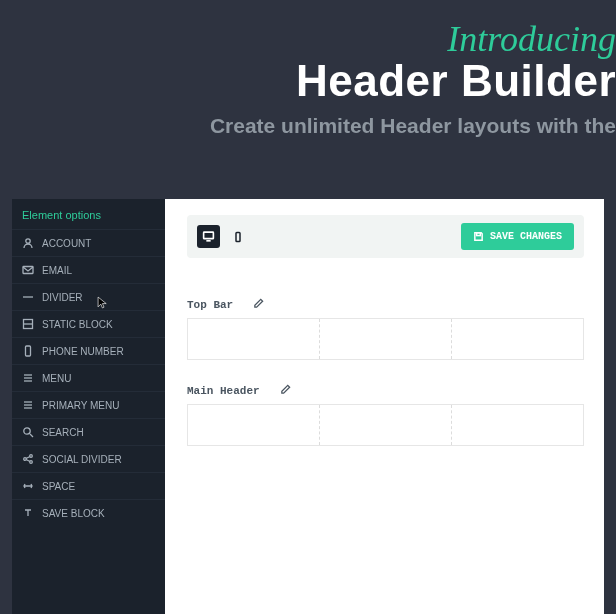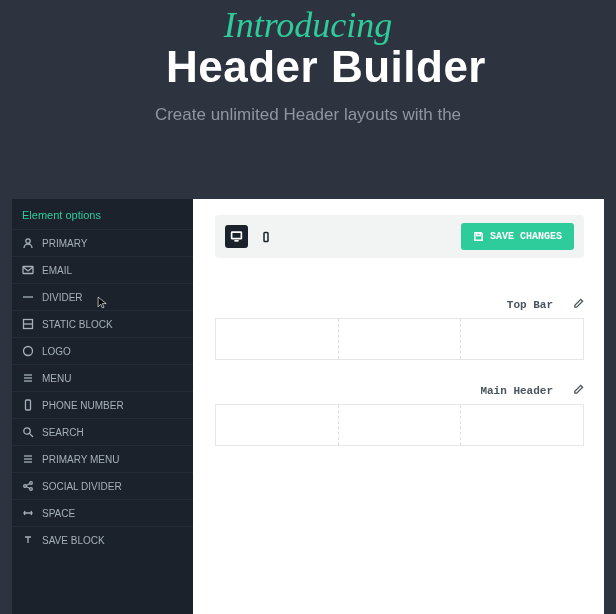--- a/index.html
+++ b/index.html
@@ -3,53 +3,54 @@
 <meta charset="utf-8">
 <style>
   * { box-sizing: border-box; margin: 0; padding: 0; }
   html, body { width: 616px; height: 614px; overflow: hidden; }
   body {
     background: #2e3340;
     font-family: Arial, Helvetica, sans-serif;
     position: relative;
   }
   .hero {
-    text-align: center;
-    padding-top: 4px;
+    text-align: right;
+    padding-top: 18px;
   }
   .intro {
     font-family: "Brush Script MT", cursive;
     font-size: 36px;
     color: #2ecc9a;
     font-style: italic;
   }
   .title {
     color: #ffffff;
     font-size: 44px;
     font-weight: 800;
     margin-top: -4px;
     letter-spacing: 0.5px;
     margin-left: 36px;
   }
   .subtitle {
     color: #8e97a0;
-    font-size: 17px;
+    font-size: 21px;
     line-height: 1.55;
-    margin-top: 10px;
+    margin-top: 4px;
+    font-weight: bold;
   }
   .builder {
     position: absolute;
     top: 199px;
     left: 12px;
     right: 12px;
     bottom: 0;
     display: flex;
   }
   .sidebar {
-    width: 181px;
+    width: 153px;
     background: #1b222c;
     display: flex;
     flex-direction: column;
     overflow: hidden;
   }
   .sidebar-header {
     color: #2ecc9a;
     font-size: 11px;
     padding: 10px 10px 8px 10px;
   }
@@ -120,21 +121,20 @@
     margin-bottom: 24px;
   }
   .section-label {
     display: flex;
     align-items: center;
     gap: 20px;
     font-size: 11px;
     font-weight: 600;
     color: #4a5560;
     margin-bottom: 6px;
-    justify-content: flex-end;
   }
   .section-label svg { stroke: #4a5560; fill: none; stroke-width: 1.4; width: 11px; height: 11px; }
   .drop-row {
     display: flex;
     border: 1px solid #e6e6e6;
     height: 42px;
   }
   .drop-cell {
     flex: 1;
     border-right: 1px dashed #dcdcdc;
@@ -163,21 +163,21 @@
   <div class="sidebar">
     <div class="sidebar-header">Element options</div>
 
     <div class="sidebar-item">
       <span class="icon">
           <svg viewBox="0 0 12 12">
             <circle cx="6" cy="4" r="2.2"></circle>
             <path d="M2 11c0-2.2 1.8-4 4-4s4 1.8 4 4"></path>
           </svg>
         </span>
-      <span>PRIMARY</span>
+      <span>ACCOUNT</span>
     </div>
     <div class="sidebar-item">
       <span class="icon">
           <svg viewBox="0 0 12 12">
             <rect x="1" y="2.5" width="10" height="7" rx="0.5"></rect>
             <path d="M1 3l5 4 5-4"></path>
           </svg>
         </span>
       <span>EMAIL</span>
     </div>
@@ -194,61 +194,53 @@
           <svg viewBox="0 0 12 12">
             <rect x="1.5" y="1.5" width="9" height="9"></rect>
             <line x1="1.5" y1="6" x2="10.5" y2="6"></line>
           </svg>
         </span>
       <span>STATIC BLOCK</span>
     </div>
     <div class="sidebar-item">
       <span class="icon">
           <svg viewBox="0 0 12 12">
-            <circle cx="6" cy="6" r="4.5"></circle>
-          </svg>
-        </span>
-      <span>LOGO</span>
+            <rect x="3.5" y="1" width="5" height="10" rx="1"></rect>
+          </svg>
+        </span>
+      <span>PHONE NUMBER</span>
     </div>
     <div class="sidebar-item">
       <span class="icon">
           <svg viewBox="0 0 12 12">
             <line x1="2" y1="3" x2="10" y2="3"></line>
             <line x1="2" y1="6" x2="10" y2="6"></line>
             <line x1="2" y1="9" x2="10" y2="9"></line>
           </svg>
         </span>
       <span>MENU</span>
     </div>
     <div class="sidebar-item">
       <span class="icon">
           <svg viewBox="0 0 12 12">
-            <rect x="3.5" y="1" width="5" height="10" rx="1"></rect>
-          </svg>
-        </span>
-      <span>PHONE NUMBER</span>
-    </div>
-    <div class="sidebar-item">
-      <span class="icon">
-          <svg viewBox="0 0 12 12">
-            <circle cx="5" cy="5" r="3.2"></circle>
-            <line x1="8" y1="8" x2="11" y2="11"></line>
-          </svg>
-        </span>
-      <span>SEARCH</span>
-    </div>
-    <div class="sidebar-item">
-      <span class="icon">
-          <svg viewBox="0 0 12 12">
             <line x1="2" y1="3" x2="10" y2="3"></line>
             <line x1="2" y1="6" x2="10" y2="6"></line>
             <line x1="2" y1="9" x2="10" y2="9"></line>
           </svg>
         </span>
       <span>PRIMARY MENU</span>
+    </div>
+    <div class="sidebar-item">
+      <span class="icon">
+          <svg viewBox="0 0 12 12">
+            <circle cx="5" cy="5" r="3.2"></circle>
+            <line x1="8" y1="8" x2="11" y2="11"></line>
+          </svg>
+        </span>
+      <span>SEARCH</span>
     </div>
     <div class="sidebar-item">
       <span class="icon">
           <svg viewBox="0 0 12 12">
             <circle cx="3" cy="6" r="1.3"></circle>
             <circle cx="9" cy="3" r="1.3"></circle>
             <circle cx="9" cy="9" r="1.3"></circle>
             <line x1="4" y1="5.5" x2="8" y2="3.5"></line>
             <line x1="4" y1="6.5" x2="8" y2="8.5"></line>
           </svg>

